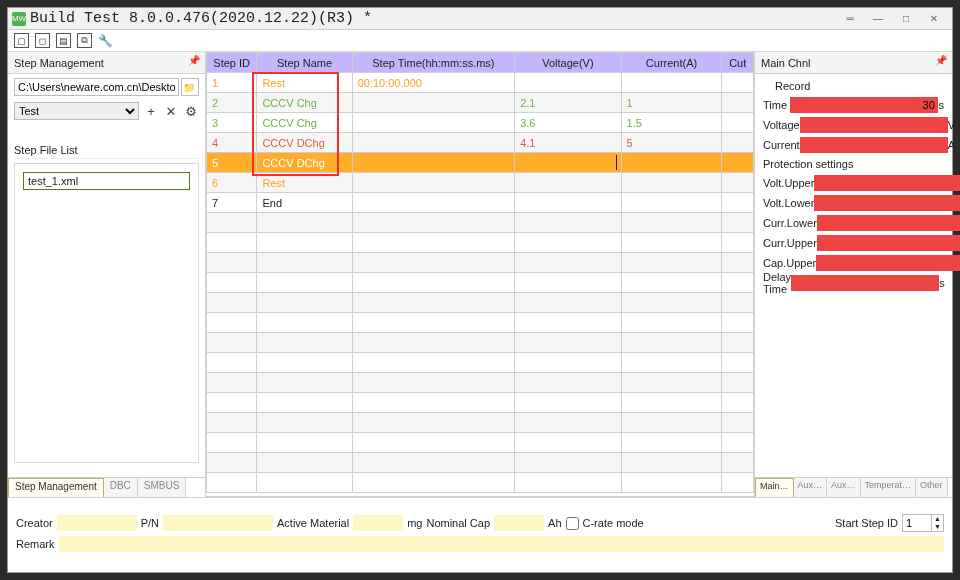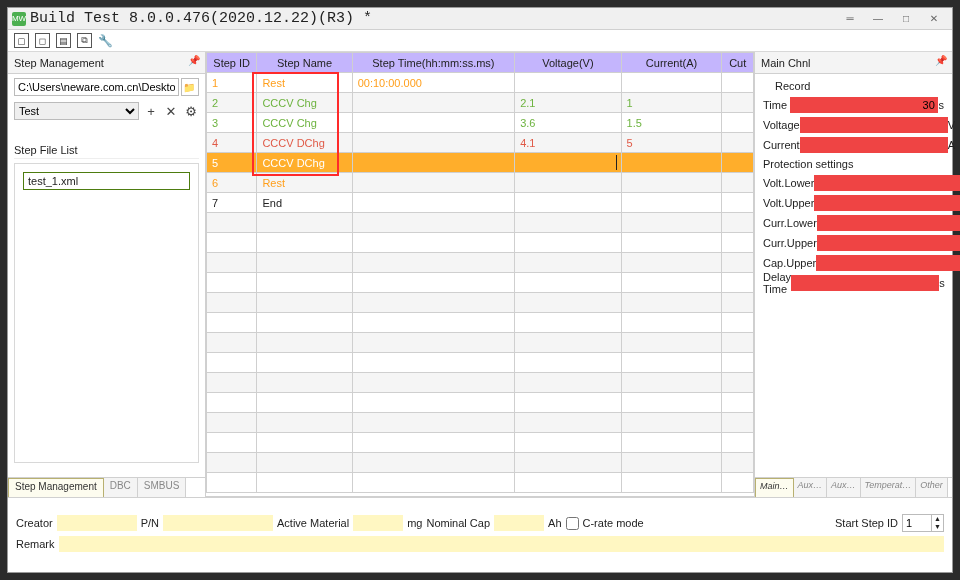--- a/index.html
+++ b/index.html
@@ -56,21 +56,21 @@
   .cell-edit { background: #fff !important; position: relative; }
   .cell-edit::after { content: ""; position: absolute; right: 4px; top: 2px; bottom: 2px; width: 1px; background: #222; }
   
   .right { width: 198px; border-left: 1px solid #d0d0d0; display: flex; flex-direction: column; background: #fff; }
   .right-body { padding: 6px 8px; flex: 1; }
   .rgroup { font-size: 11px; margin-bottom: 4px; }
   .rrow { display: flex; align-items: center; height: 18px; margin-bottom: 2px; }
   .rrow .lbl { width: 78px; font-size: 11px; }
   .rrow .val { flex: 1; height: 16px; background: #ef4444; border: none; text-align: right; padding: 0 3px; font-size: 11px; }
   .rrow .unit { width: 18px; font-size: 11px; text-align: right; }
-  .right-tabs { height: 20px; display: flex; border-top: 1px solid #d0d0d0; font-style: italic; }
+  .right-tabs { height: 20px; display: flex; border-top: 1px solid #d0d0d0; }
   .right-tabs .tab { padding: 2px 4px; font-size: 9px; border-right: 1px solid #d0d0d0; cursor: pointer; color: #888; background: #f4f4f4; white-space: nowrap; }
   .right-tabs .tab.active { background: #fdfcef; border: 1px solid #b8b070; border-bottom: none; color: #333; }
   
   .bottom { border-top: 1px solid #d0d0d0; padding: 16px 8px; background: #fff; }
   .brow { display: flex; align-items: center; gap: 4px; margin-bottom: 4px; font-size: 11px; }
   .brow .lbl { }
   .yel { background: #fff7c2; height: 16px; border: none; padding: 0 2px; font-size: 11px; }
   .brow .spin { display: inline-flex; align-items: center; border: 1px solid #bbb; height: 18px; }
   .brow .spin input { width: 28px; border: none; text-align: left; padding: 0 3px; font-size: 11px; }
   .brow .spin .arrows { display: flex; flex-direction: column; }
@@ -334,26 +334,26 @@
       </div>
             <div class="rrow">
         <span class="lbl">Current</span>
         <input class="val" value="" style="">
         <span class="unit">A</span>
       </div>
           </div>
         <div class="rgroup" style="margin-top:4px">Protection settings</div>
         <div id="prot-rows">
             <div class="rrow">
+        <span class="lbl">Volt.Upper</span>
+        <input class="val" value="" style="">
+
+      </div>
+            <div class="rrow">
         <span class="lbl">Volt.Lower</span>
-        <input class="val" value="" style="">
-
-      </div>
-            <div class="rrow">
-        <span class="lbl">Volt.Upper</span>
         <input class="val" value="" style="">
 
       </div>
             <div class="rrow">
         <span class="lbl">Curr.Lower</span>
         <input class="val" value="" style="">
 
       </div>
             <div class="rrow">
         <span class="lbl">Curr.Upper</span>

